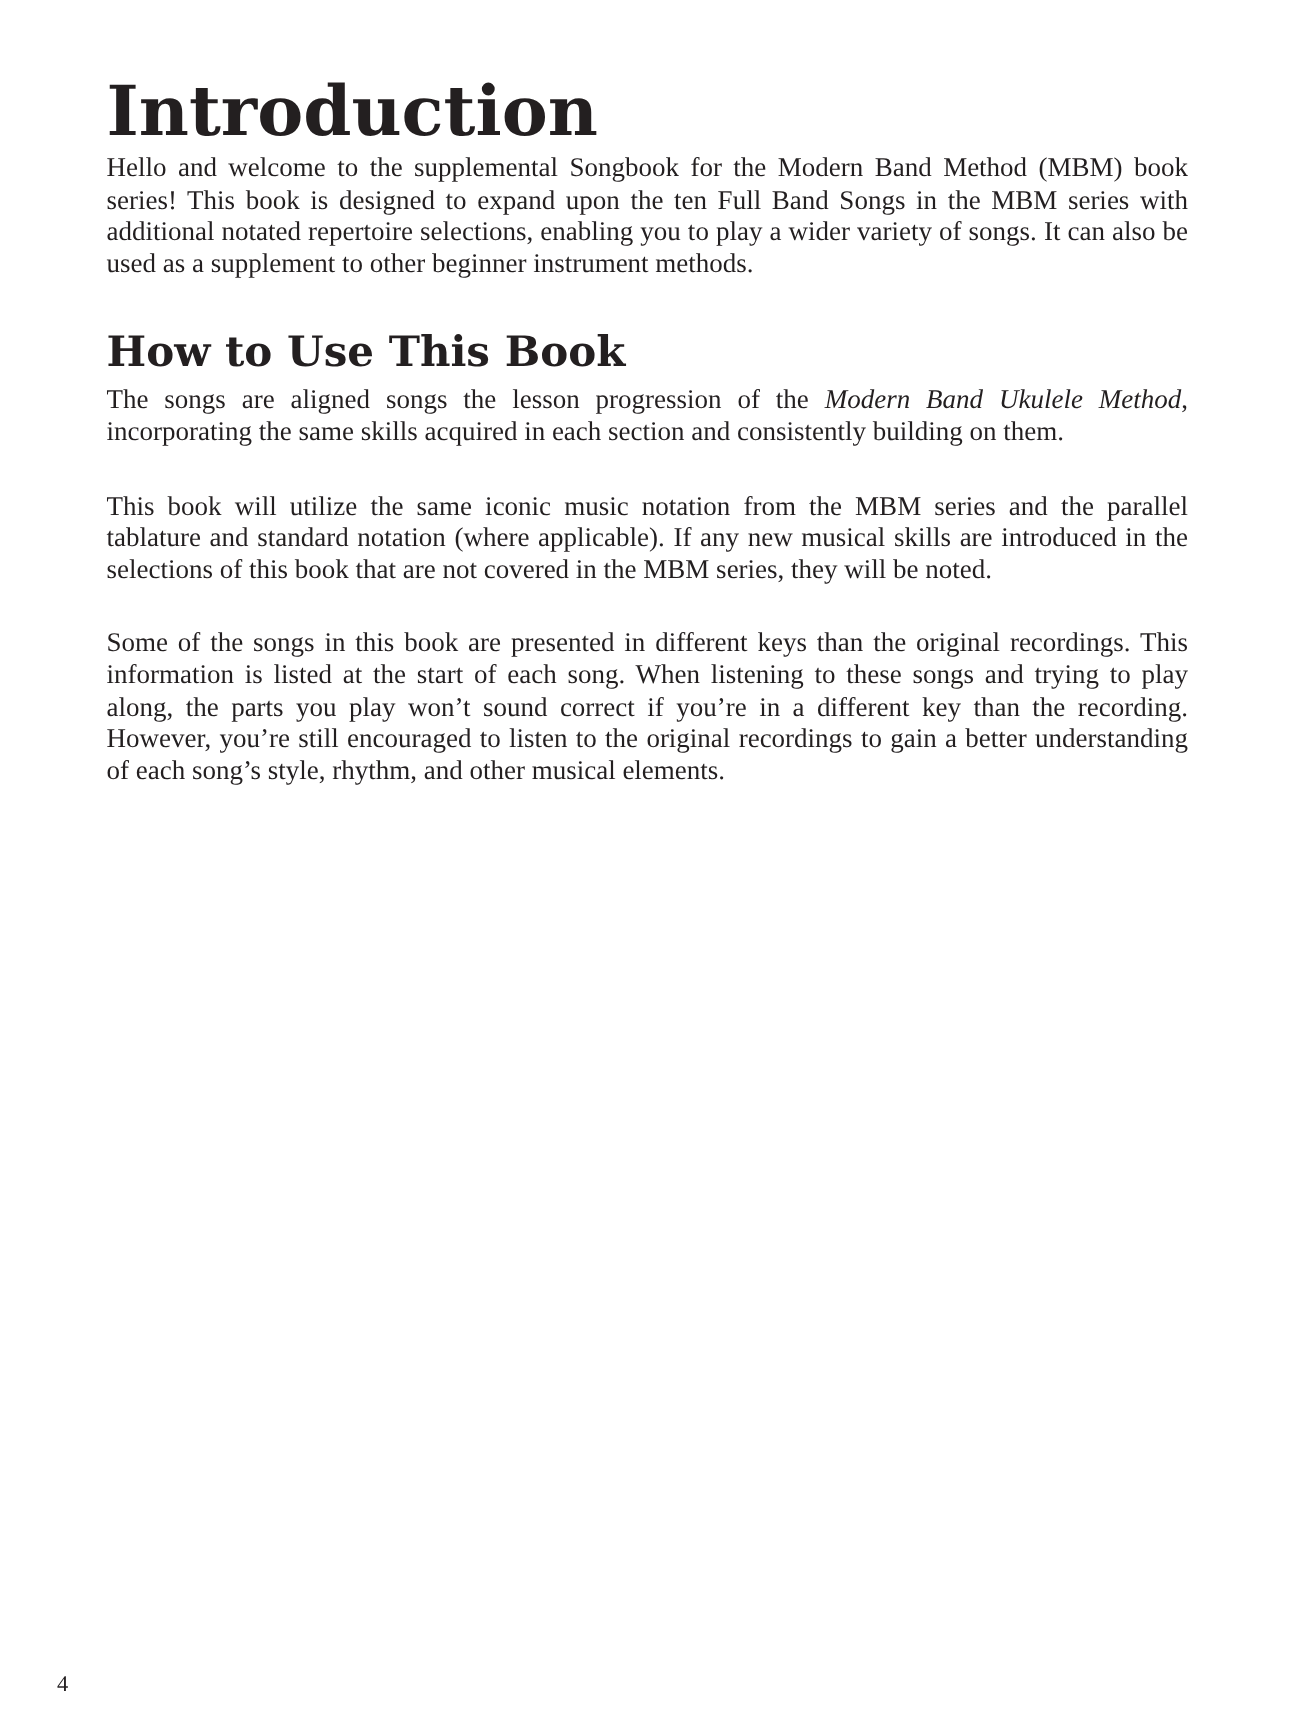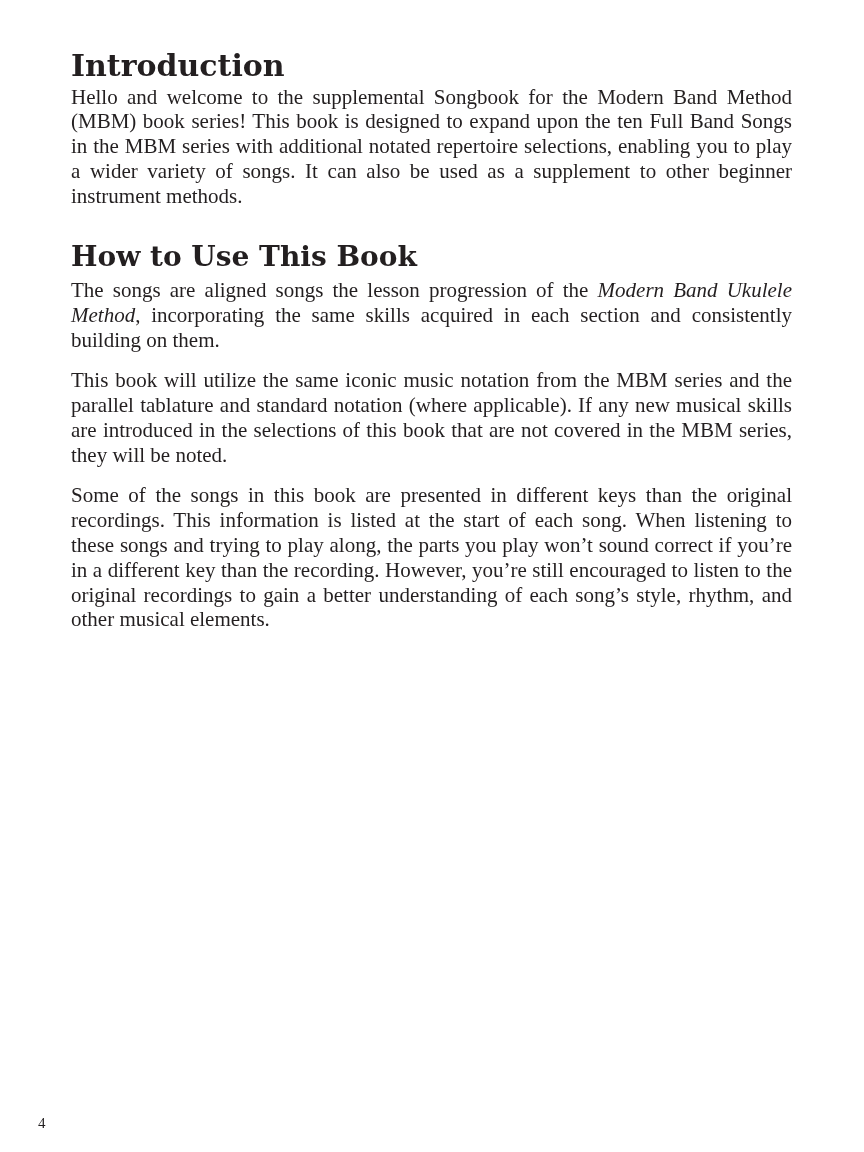--- a/index.html
+++ b/index.html
@@ -17,43 +17,43 @@
   }
   .content {
     position: absolute;
     left: 71px;
     top: 50px;
     width: 721px;
   }
   h1.title {
     font-family: "DejaVu Serif", serif;
     font-weight: bold;
-    font-size: 30px;
+    font-size: 46px;
     line-height: 1.05;
     margin: 0 0 3px 0;
     color: #231f20;
   }
   h2.section-heading {
     font-family: "DejaVu Serif", serif;
     font-weight: bold;
     font-size: 28px;
     line-height: 1.1;
     margin: 34px 0 5px 0;
     color: #231f20;
   }
   p.body-text {
     font-family: "Liberation Serif", serif;
-    font-size: 21px;
+    font-size: 18px;
     line-height: 1.18;
     text-align: justify;
     margin: 0 0 11px 0;
     color: #231f20;
   }
   p.body-text + p.body-text {
-    margin-top: 16px;
+    margin-top: 28px;
   }
   p.body-text em {
     font-style: italic;
   }
   .page-number {
     position: absolute;
     left: 38px;
     bottom: 20px;
     font-family: "Liberation Serif", serif;
     font-size: 15px;

